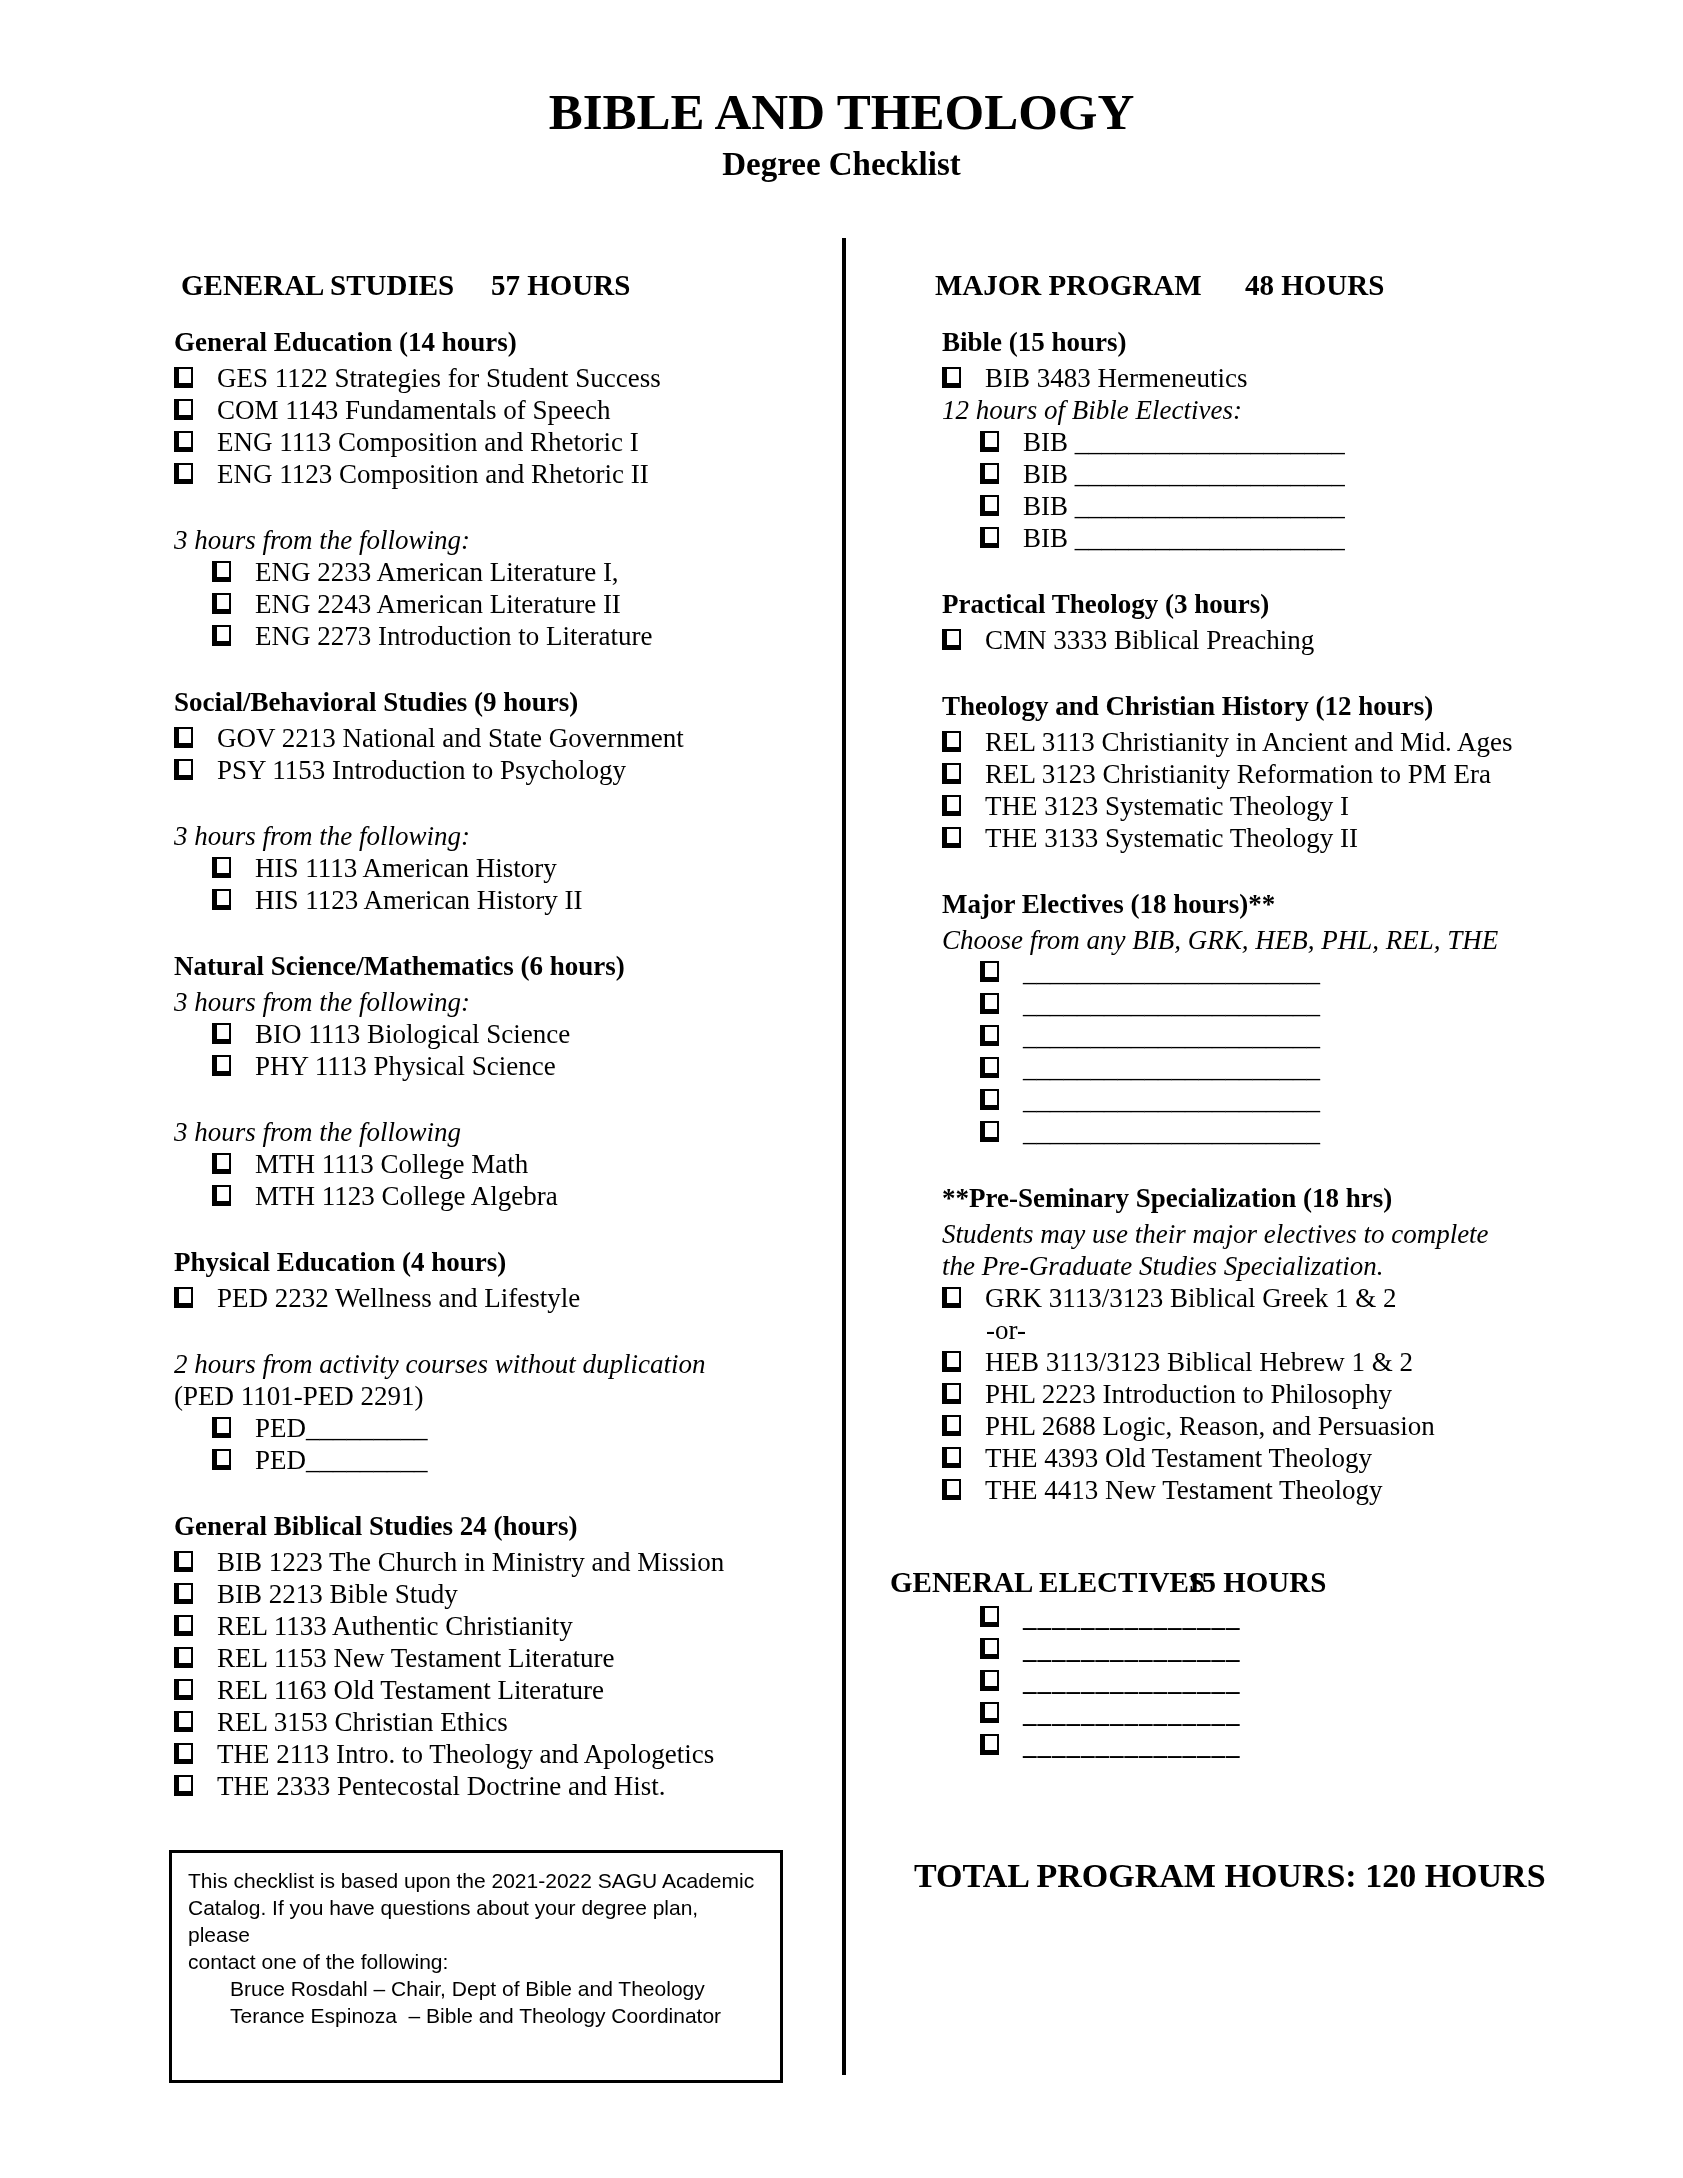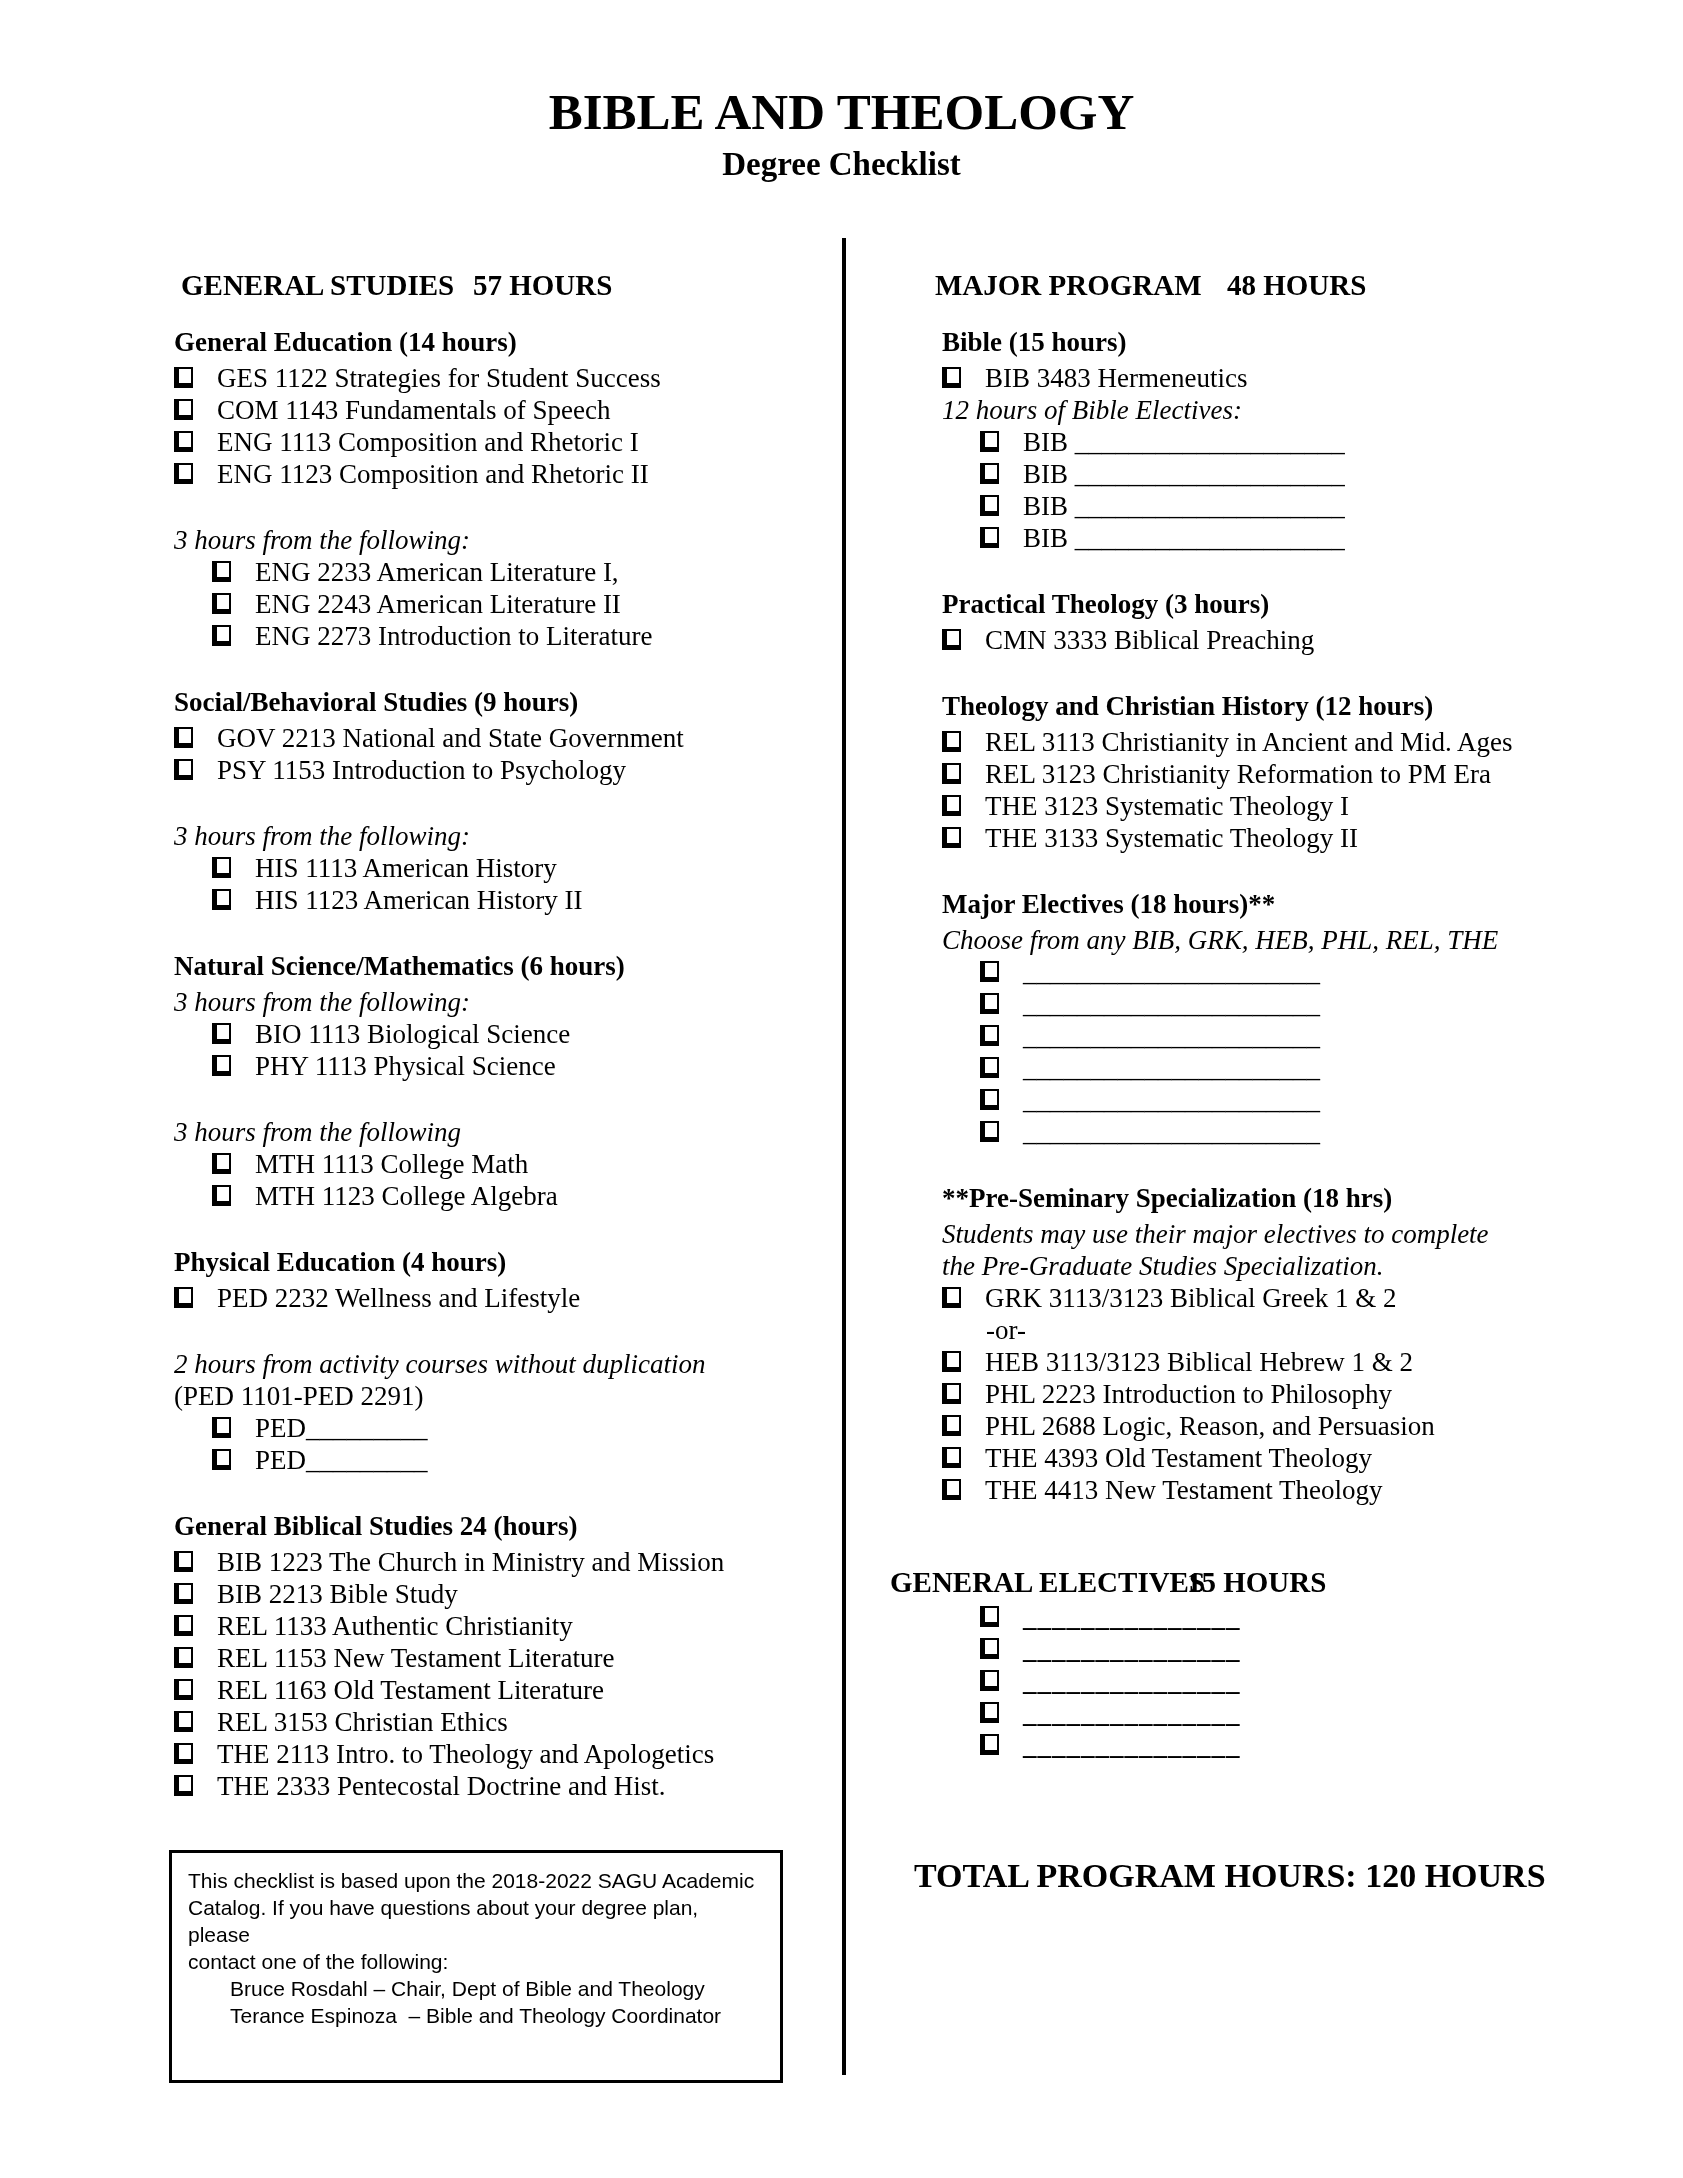--- a/index.html
+++ b/index.html
@@ -9,21 +9,21 @@
     -webkit-font-smoothing:antialiased;
   }
   .page{width:1683px;height:2178px;position:relative;overflow:hidden;}
   .title{padding-top:84px;text-align:center;font-weight:bold;font-size:51px;line-height:57px;letter-spacing:0px;}
   .subtitle{text-align:center;font-weight:bold;font-size:33px;line-height:46px;}
   .content{display:flex;margin-top:51px;height:1837px;align-items:stretch;}
   .col{box-sizing:border-box;}
   .col-left{width:842px;padding-left:136px;}
   .col-right{flex:1;padding-left:44px;}
   .colhdr{margin-top:30px;position:relative;font-weight:bold;font-size:29px;line-height:34px;white-space:nowrap;margin-left:45px;}
-  .colhdr .hours{position:absolute;left:292px;top:0;}
+  .colhdr .hours{position:absolute;left:310px;top:0;}
   .blocks{margin-top:24px;font-size:27px;line-height:32px;}
   .col-left .blocks{margin-left:38px;}
   .col-right .blocks{margin-left:52px;}
   .line{white-space:nowrap;}
   .h{font-weight:bold;margin-bottom:4px;}
   .note{font-style:italic;}
   .plain{}
   .or{margin-left:44px;}
   .gap{height:34px;}
   .item{}
@@ -102,21 +102,21 @@
           <div class="line item"><span class="cb"></span><span class="txt">BIB 2213 Bible Study</span></div>
           <div class="line item"><span class="cb"></span><span class="txt">REL 1133 Authentic Christianity</span></div>
           <div class="line item"><span class="cb"></span><span class="txt">REL 1153 New Testament Literature</span></div>
           <div class="line item"><span class="cb"></span><span class="txt">REL 1163 Old Testament Literature</span></div>
           <div class="line item"><span class="cb"></span><span class="txt">REL 3153 Christian Ethics</span></div>
           <div class="line item"><span class="cb"></span><span class="txt">THE 2113 Intro. to Theology and Apologetics</span></div>
           <div class="line item"><span class="cb"></span><span class="txt">THE 2333 Pentecostal Doctrine and Hist.</span></div>
         </div>
 
       <div class="notebox">
-        <div class="nline">This checklist is based upon the 2018-2022 SAGU Academic</div>
+        <div class="nline">This checklist is based upon the 2021-2022 SAGU Academic</div>
         <div class="nline">Catalog. If you have questions about your degree plan, please</div>
         <div class="nline">contact one of the following:</div>
         <div class="nline contact">Bruce Rosdahl – Chair, Dept of Bible and Theology</div>
         <div class="nline contact">Terance Espinoza  – Bible and Theology Coordinator</div>
       </div>
     </div>
 
     <div class="divider"></div>
 
     <div class="col col-right">

